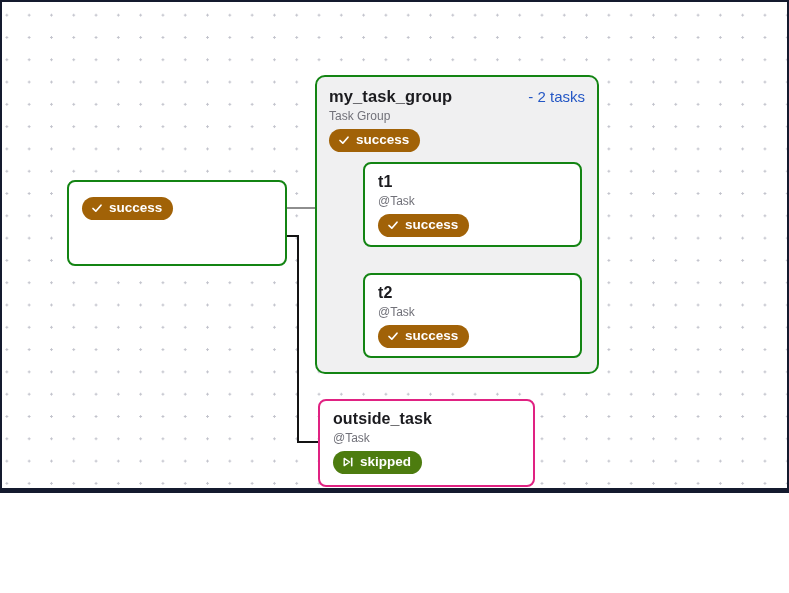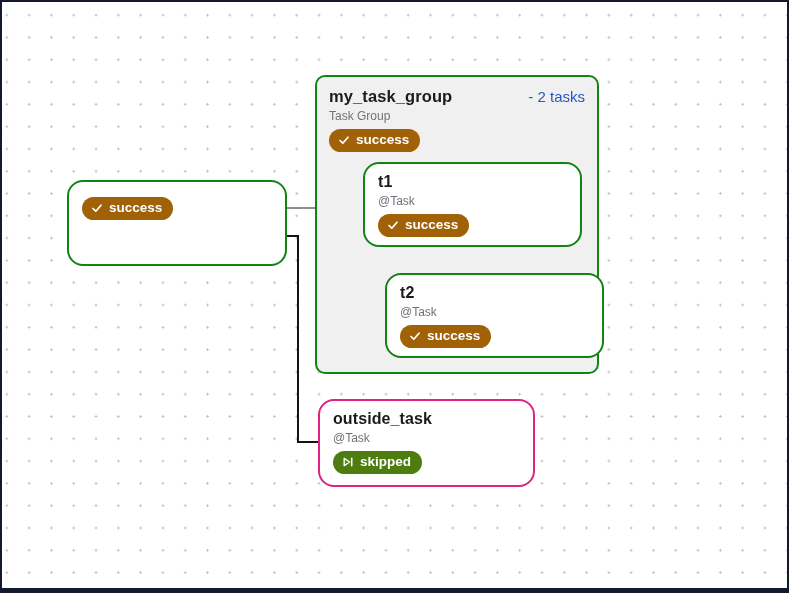--- a/index.html
+++ b/index.html
@@ -5,39 +5,39 @@
   * { margin: 0; padding: 0; box-sizing: border-box; }
   html, body { width: 789px; height: 593px; }
   body {
     font-family: "Liberation Sans", "DejaVu Sans", sans-serif;
     background: #ffffff;
     overflow: hidden;
   }
   .canvas {
     position: relative;
     width: 789px;
-    height: 593px;
+    height: 493px;
     border: 2px solid #141a2e;
     border-bottom-width: 5px;
     background-color: #ffffff;
     background-image: radial-gradient(circle, #c2c3cc 1.1px, rgba(0,0,0,0) 1.3px);
     background-size: 22.3px 22.3px;
     background-position: 16px 2px;
   }
   .edges {
     position: absolute;
     left: 0; top: 0;
     width: 789px; height: 593px;
     pointer-events: none;
   }
   .node {
     position: absolute;
     background: #ffffff;
     border: 2px solid #138413;
-    border-radius: 16px;
+    border-radius: 8px;
     padding: 9px 13px;
   }
   .node.pink { border-color: #e02282; }
   .group {
     position: absolute;
     left: 313px; top: 73px;
     width: 284px; height: 299px;
     background: #f0f0f1;
     border: 2px solid #138413;
     border-radius: 10px;
@@ -78,21 +78,21 @@
     font-size: 13.5px;
     font-weight: 600;
     color: #ffffff;
     line-height: 16px;
   }
   .badge.success { background: #a16207; }
   .badge.skipped { background: #4d7c0f; }
   .badge svg { display: block; }
   .node-upstream { left: 65px;  top: 178px; width: 220px; height: 86px; }
   .node-t1      { left: 361px; top: 160px; width: 219px; height: 85px; }
-  .node-t2      { left: 361px; top: 271px; width: 219px; height: 85px; margin-left: 22px; }
+  .node-t2      { left: 361px; top: 271px; width: 219px; height: 85px; }
   .node-outside { left: 316px; top: 397px; width: 217px; height: 88px; }
 </style>
 </head>
 <body>
 
 <div class="canvas">
 
   <svg class="edges" viewBox="0 0 789 593">
     <path d="M285 206 H361" fill="none" stroke="#8e8e8e" stroke-width="2"></path>
     <path d="M351 206 V313 H361" fill="none" stroke="#141414" stroke-width="2"></path>

